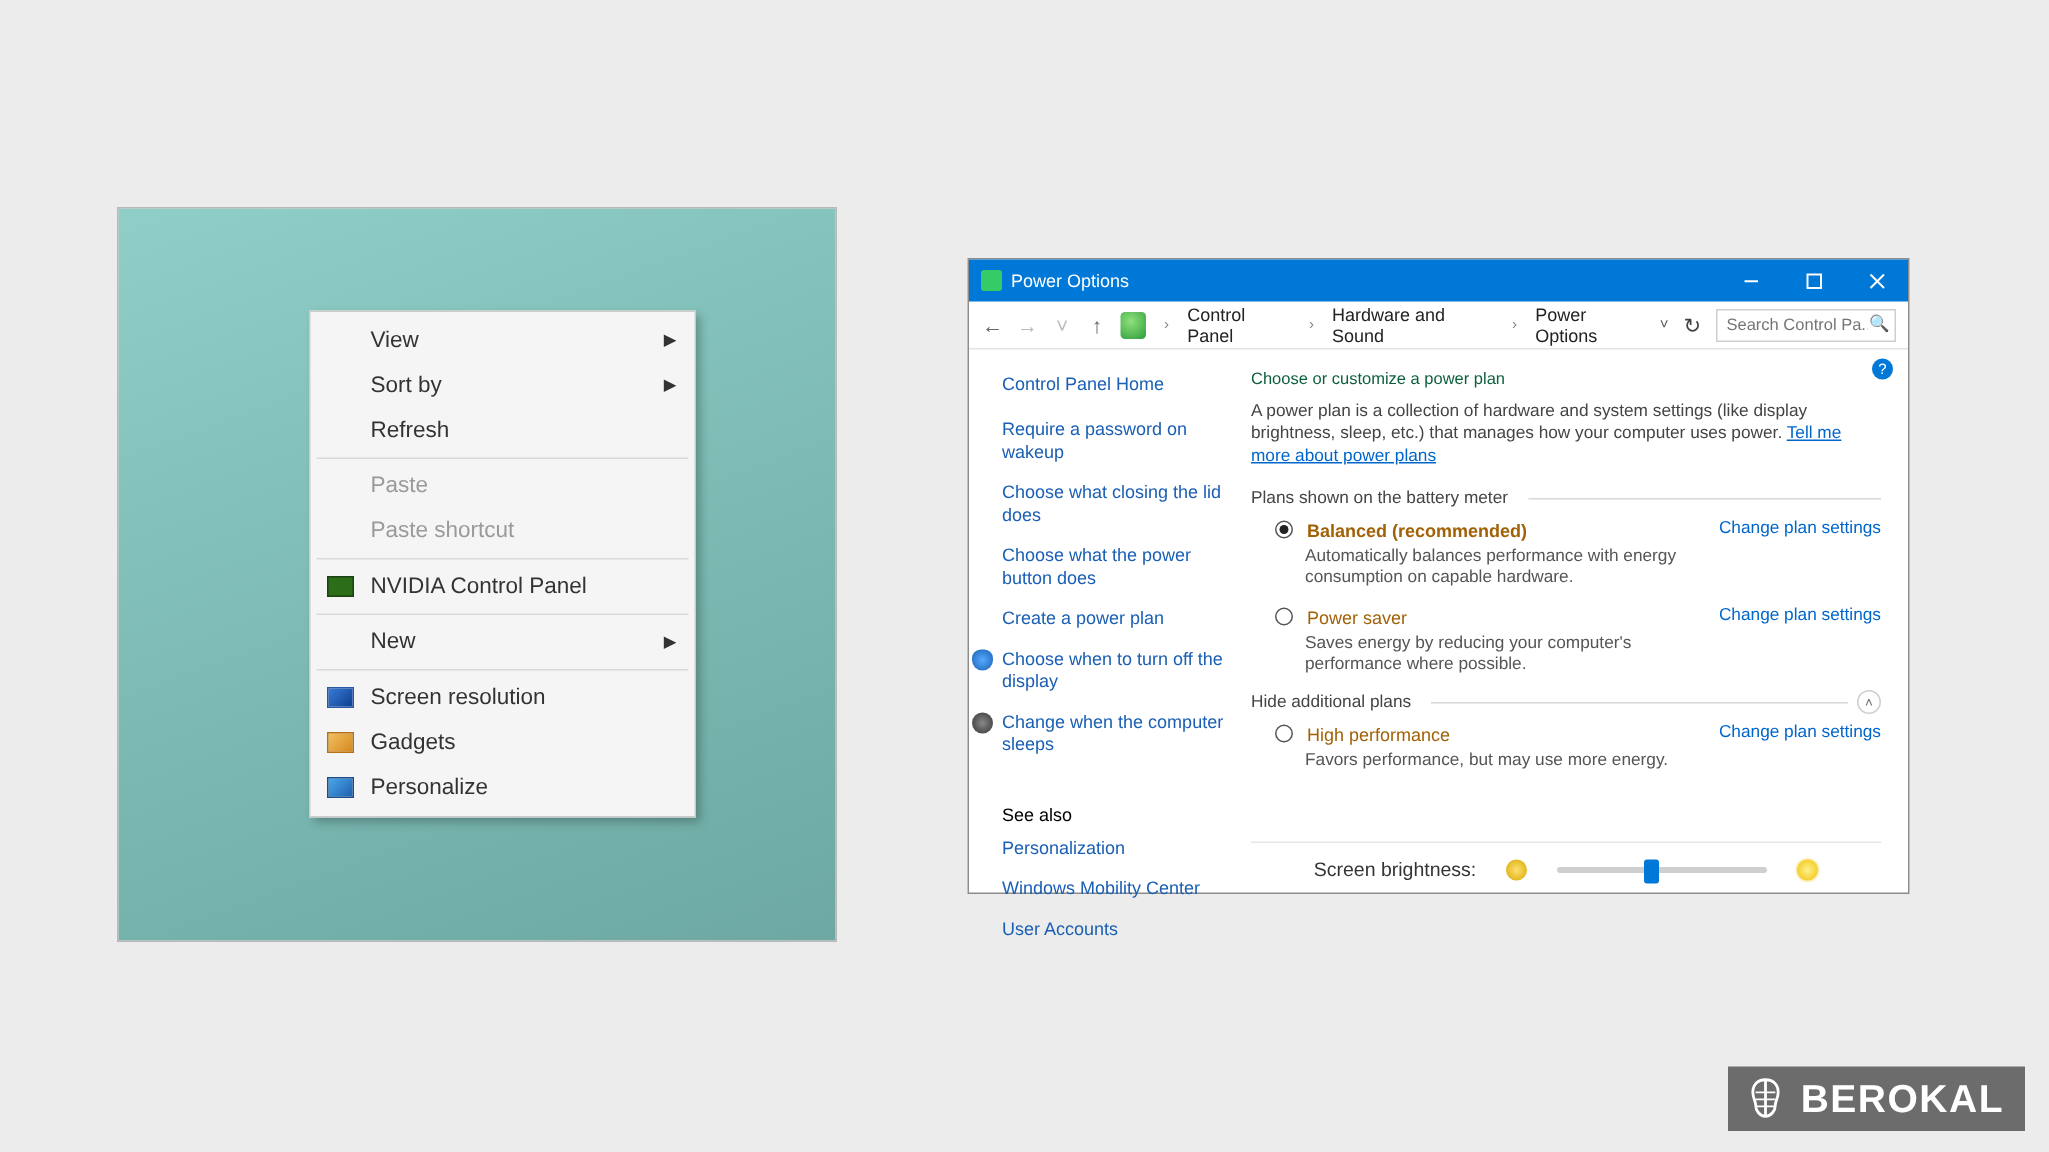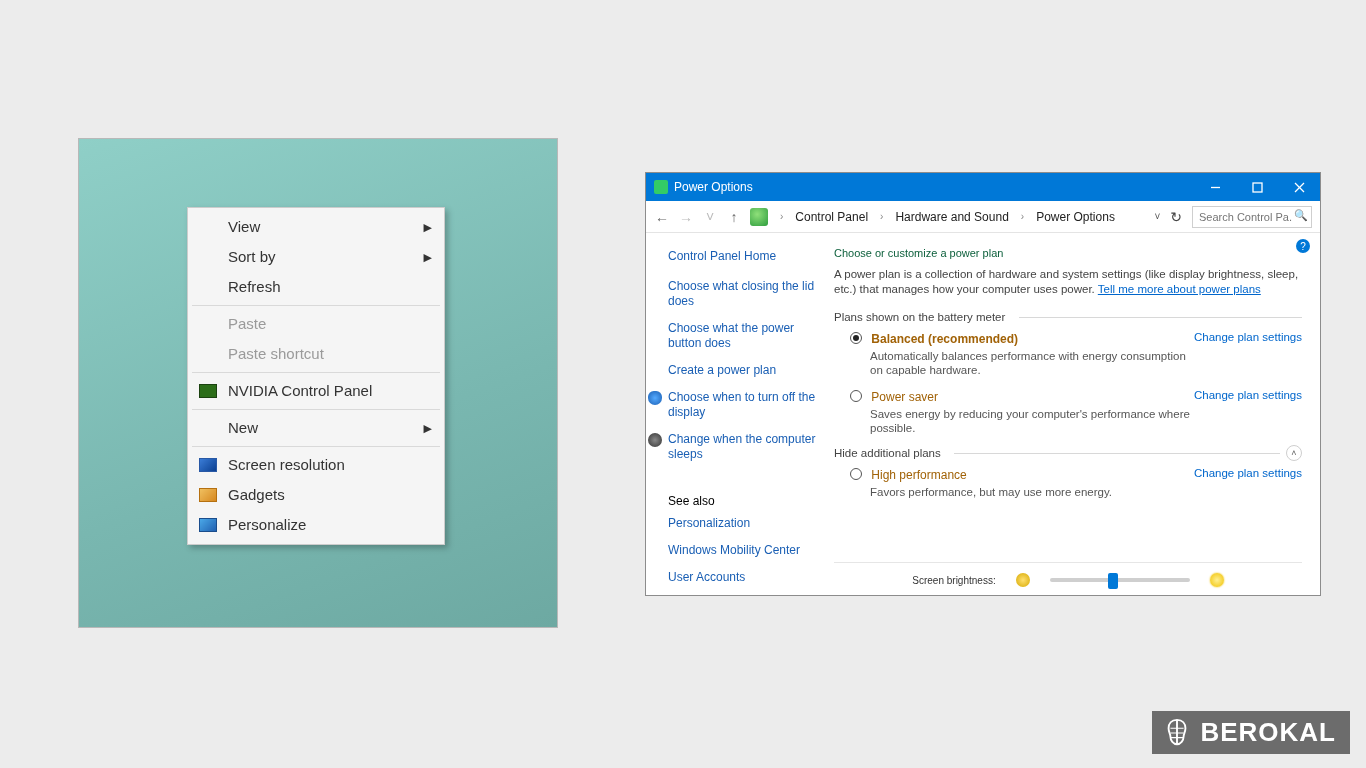--- a/index.html
+++ b/index.html
@@ -15,21 +15,21 @@
 
 .left-panel {
   position: absolute;
   left: 78px; top: 138px;
   width: 480px; height: 490px;
   background: linear-gradient(160deg, #8fcfc7 0%, #79b7b0 60%, #6da9a2 100%);
   border: 1px solid #b8b8b8;
 }
 .context-menu {
   position: absolute;
-  left: 108px; top: 68px;
+  left: 127px; top: 68px;
   width: 258px;
   background: #f5f5f5;
   border: 1px solid #cccccc;
   box-shadow: 3px 3px 6px rgba(0,0,0,.25);
   padding: 4px 2px;
   font-size: 15px;
   color: #333;
 }
 .cm-row {
   display: flex;
@@ -51,21 +51,21 @@
 
 .i-nvidia { width: 18px; height: 14px; background: #2c6d19; border: 1px solid #1b4210; }
 .i-screen { width: 18px; height: 14px; background: linear-gradient(135deg,#3a7cd6,#0b3f90); border: 1px solid #2858a5; }
 .i-gadget { width: 18px; height: 14px; background: linear-gradient(135deg,#f0c060,#d68820); border: 1px solid #b57010; }
 .i-personalize { width: 18px; height: 14px; background: linear-gradient(135deg,#4aa8e8,#2060b0); border: 1px solid #1a4d8c; }
 
 
 .power-window {
   position: absolute;
   left: 645px; top: 172px;
-  width: 676px; height: 424px;
+  width: 628px; height: 424px;
   background: #ffffff;
   border: 1px solid #8c8c8c;
   font-size: 12px;
   color: #222;
 }
 .titlebar {
   height: 28px;
   background: #0078d7;
   color: #fff;
   display: flex;
@@ -238,21 +238,21 @@
 
 .brightness-row {
   position: absolute;
   bottom: 8px; left: 8px; right: 18px;
   border-top: 1px solid #e6e6e6;
   padding-top: 10px;
   display: flex;
   align-items: center;
   justify-content: center;
   gap: 20px;
-  font-size: 10px;
+  font-size: 13px;
   color: #333;
 }
 .sun-dim, .sun-bright {
   width: 14px; height: 14px;
   border-radius: 50%;
 }
 .sun-dim { background: radial-gradient(circle,#ffe070,#d6a800); }
 .sun-bright { background: radial-gradient(circle,#fff090,#f0c000); box-shadow: 0 0 2px #f0c000; }
 .slider-rail {
   width: 140px; height: 4px; background: #cfcfcf; border-radius: 2px; position: relative;
@@ -387,20 +387,21 @@
         <input class="search" placeholder="Search Control Pa..." style="">
         <span class="mag">🔍</span>
       </span>
     </div>
   </div>
   <span class="help-badge">?</span>
 
   <div class="body">
     <div class="sidebar">
       <span class="home">Control Panel Home</span>
+      <span class="link">Require a password on wakeup</span>
       <span class="link">Choose what closing the lid does</span>
       <span class="link">Choose what the power button does</span>
       <span class="link">Create a power plan</span>
       <span class="link link-icon-row">
         <span class="shield blue"></span>
         <span>Choose when to turn off the display</span>
       </span>
       <span class="link link-icon-row">
         <span class="shield dark"></span>
         <span>Change when the computer sleeps</span>

